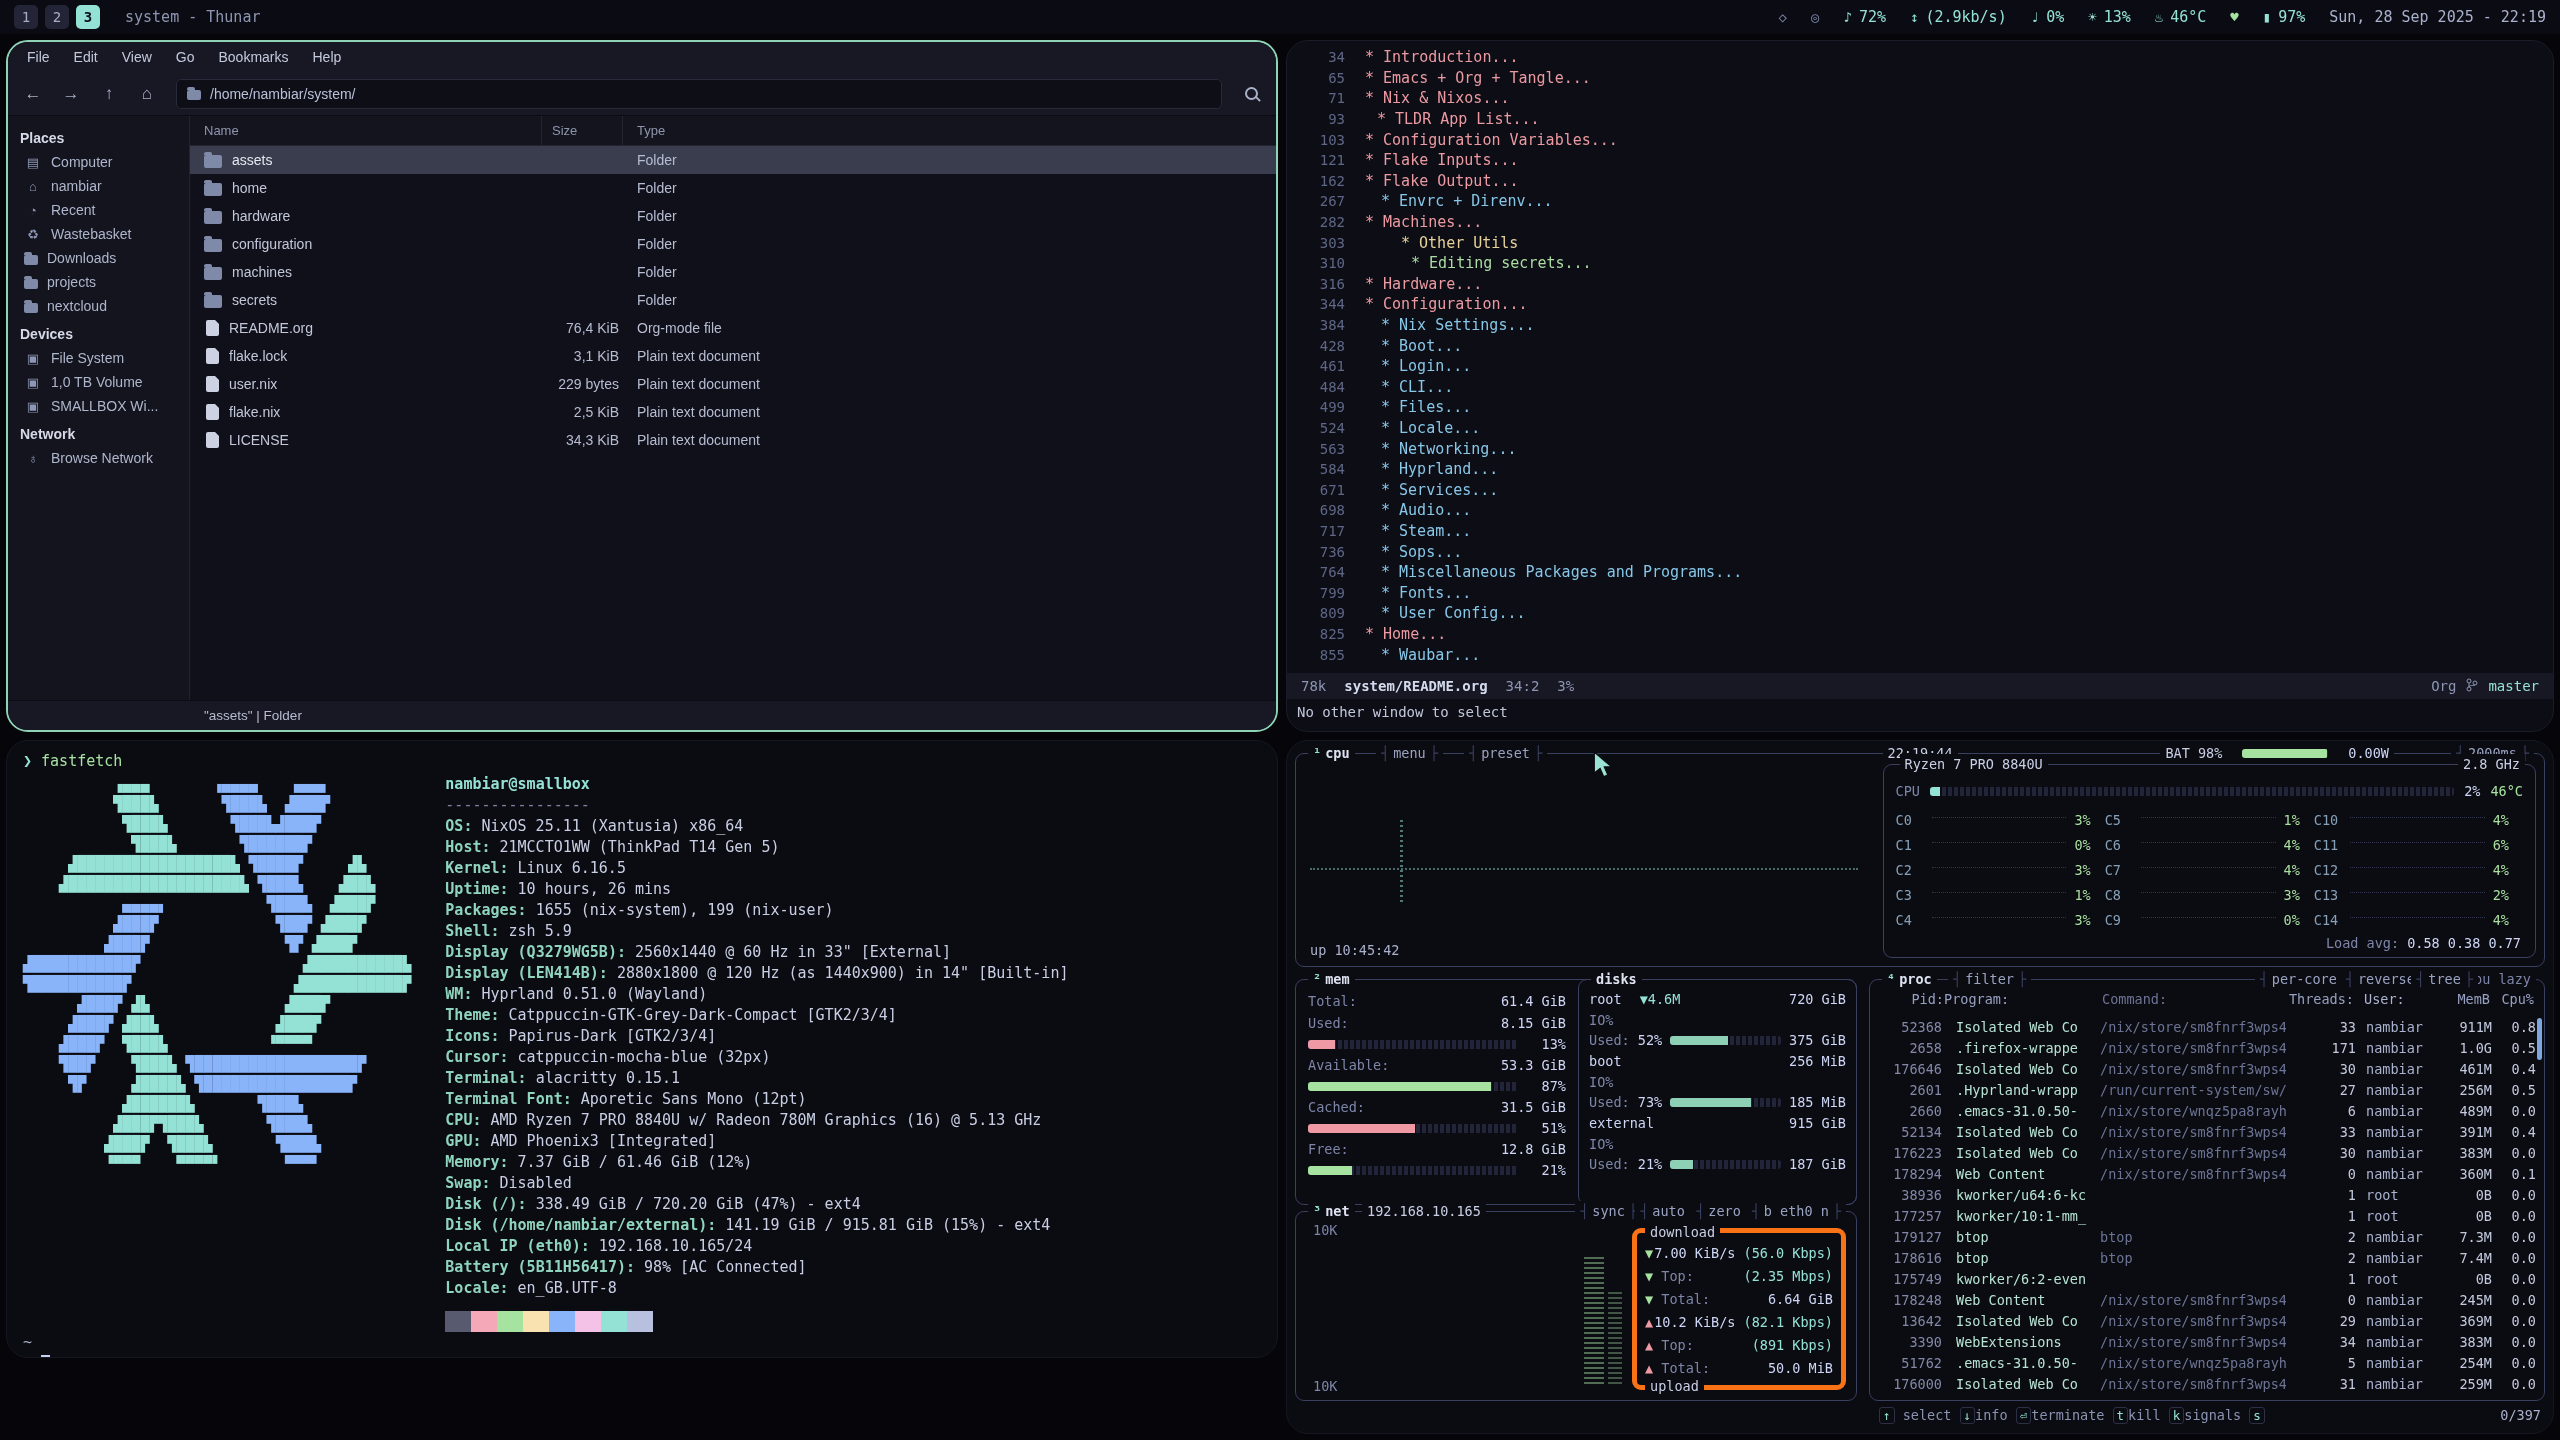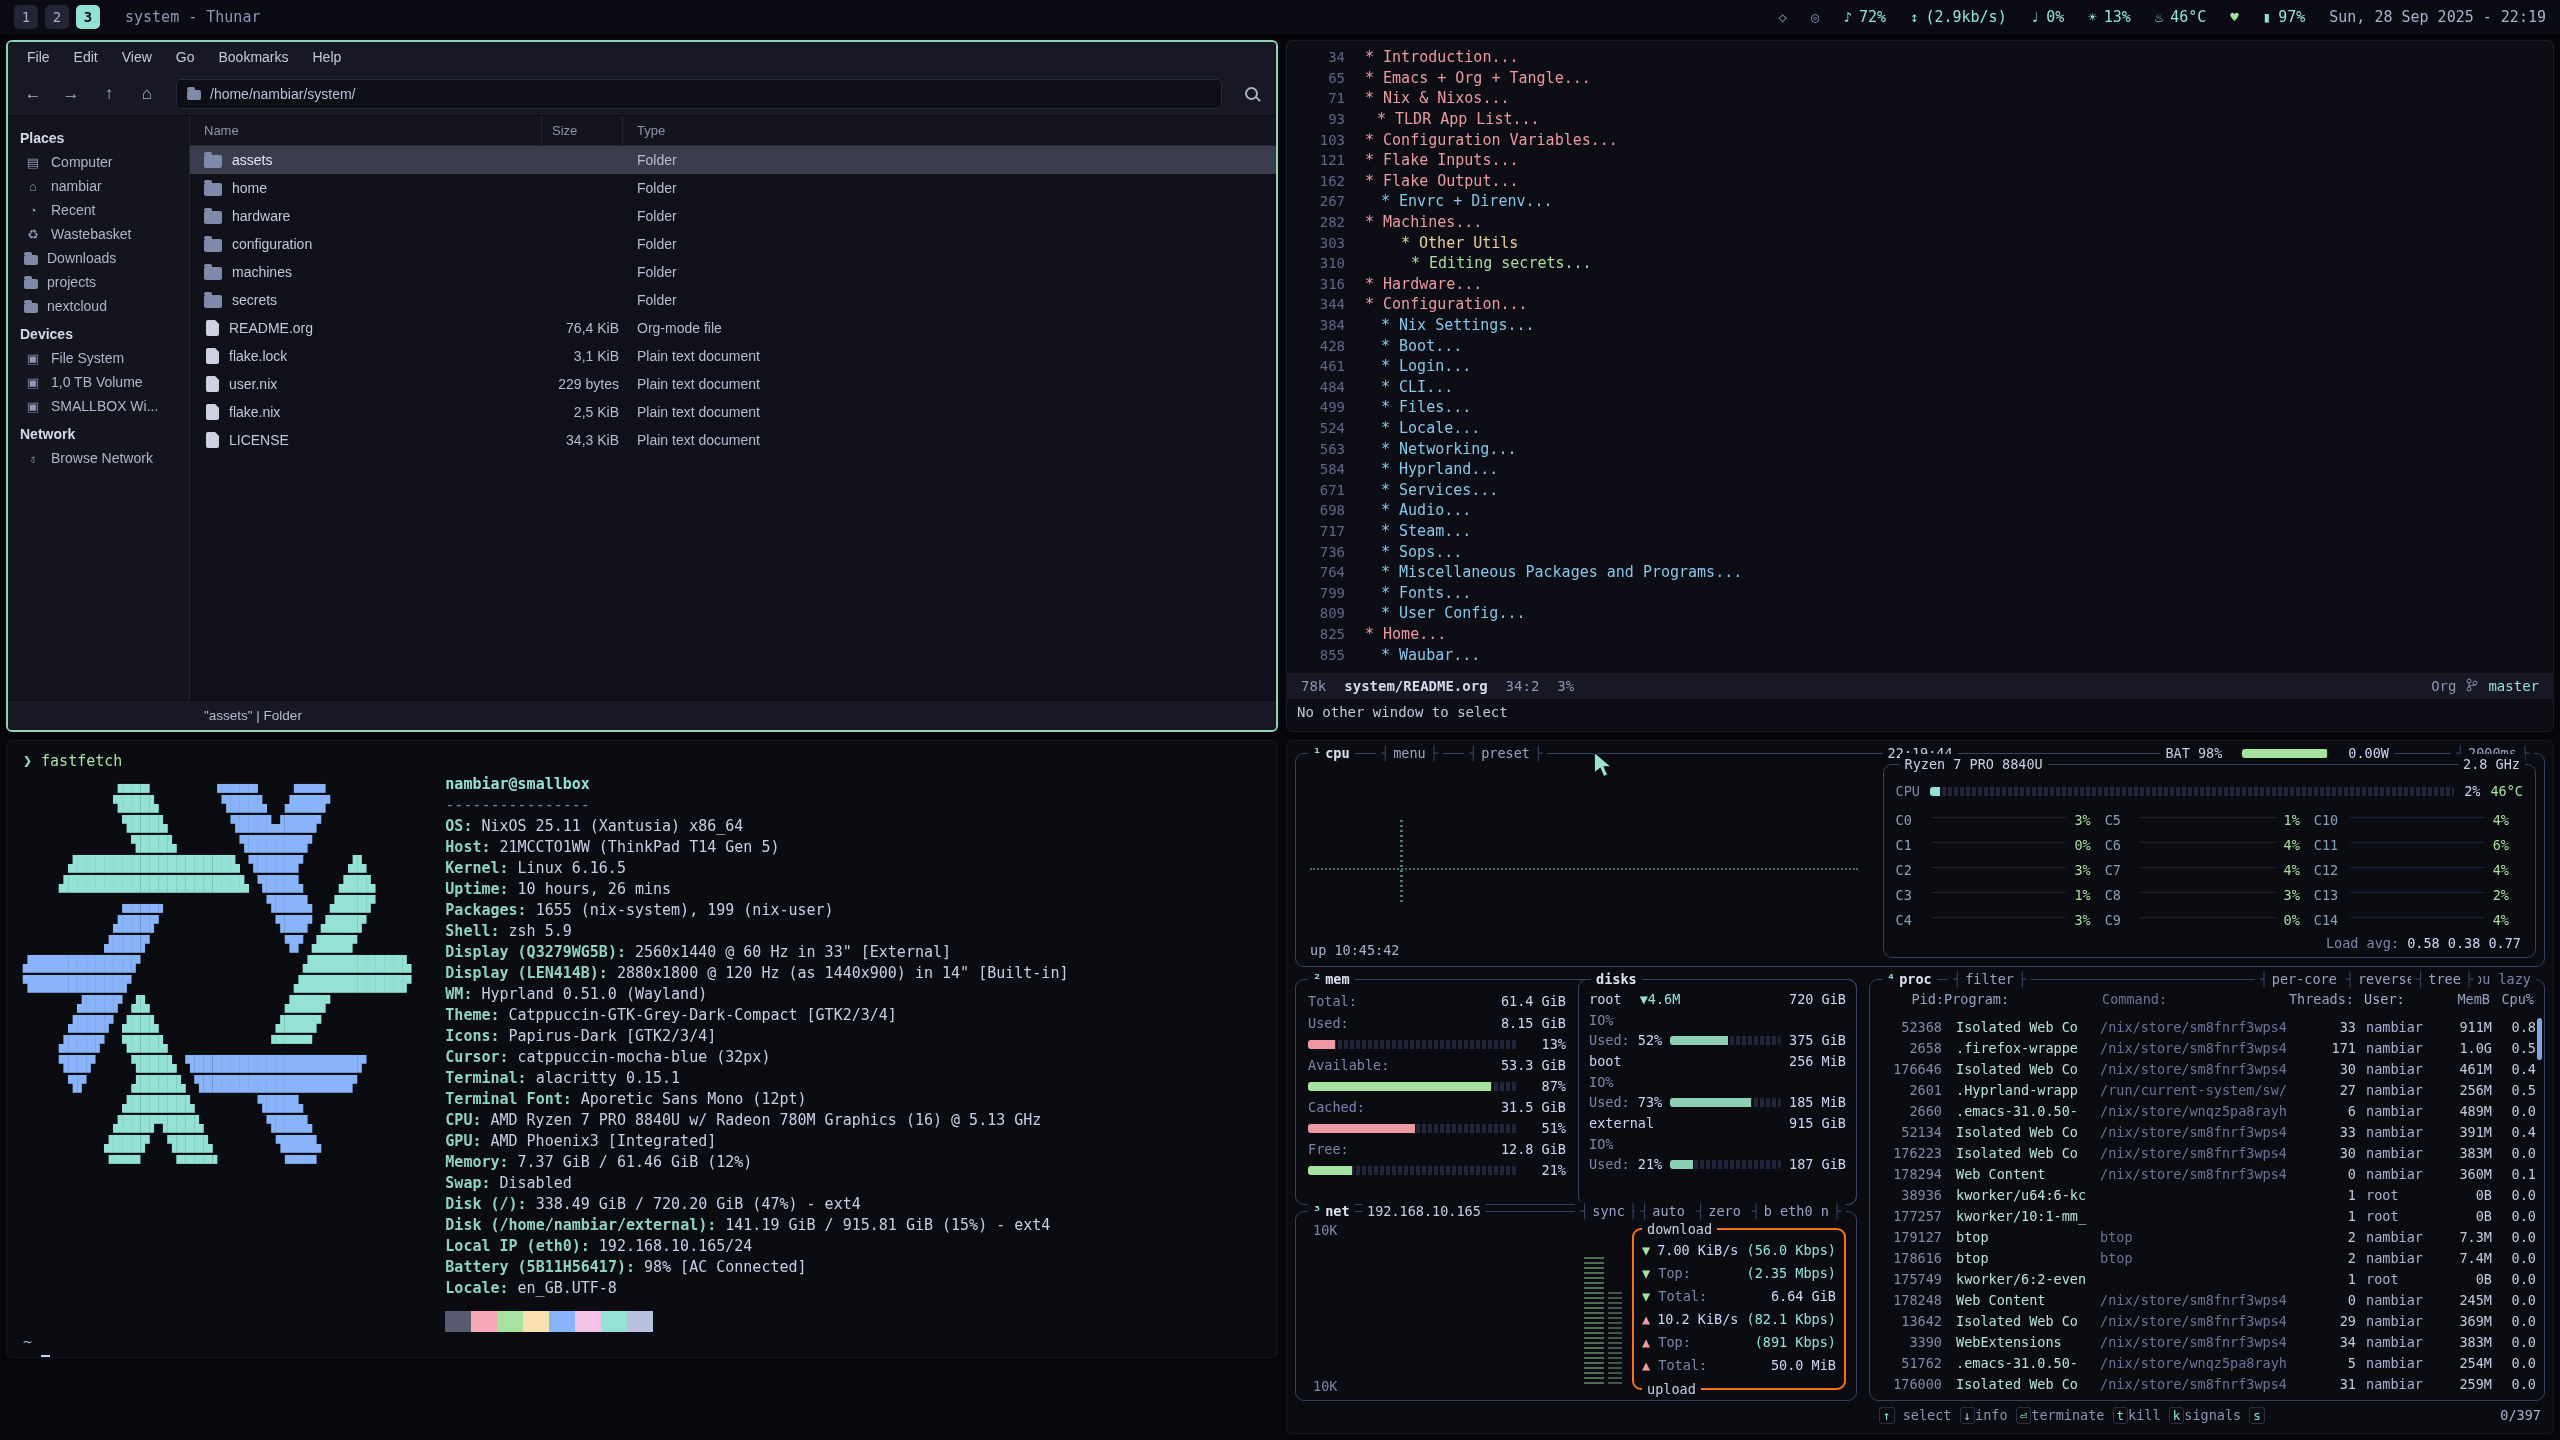--- a/index.html
+++ b/index.html
@@ -10,21 +10,21 @@
 .topbar{position:absolute;left:0;top:0;width:2560px;height:34px;background:#0b0c13;display:flex;align-items:center;padding:0 14px;font-size:15px;color:#9aa2bd;}
 .ws-wrap{display:flex;align-items:center;}
 .ws{width:24px;height:24px;border-radius:5px;background:#232537;color:#a6adc8;display:flex;align-items:center;justify-content:center;margin-right:7px;font-size:14px;}
 .ws.active{background:#94e2d5;color:#10121c;font-weight:bold;}
 .wintitle{margin-left:18px;color:#8d95b3;}
 .modules{margin-left:auto;display:flex;align-items:center;gap:24px;}
 .mod{display:flex;align-items:center;gap:7px;color:#aab1cc;}
 .mod-icon{font-size:14px;}
 
 
-.win{position:absolute;border-radius:6px;overflow:hidden;}
+.win{position:absolute;border-radius:22px;overflow:hidden;}
 
 
 #thunar{left:6px;top:40px;width:1272px;height:692px;background:#10101a;border:2px solid #8fd3b6;font-family:"Liberation Sans",sans-serif;}
 .menubar{height:30px;background:#181824;display:flex;align-items:center;padding:0 8px;gap:2px;font-size:14px;color:#c3c9dd;}
 .menuitem{padding:3px 11px;border-radius:4px;}
 .toolbar{height:44px;background:#181824;display:flex;align-items:center;gap:4px;padding:0 8px;border-bottom:1px solid #0b0b13;}
 .tbtn{width:34px;height:32px;border-radius:5px;color:#aab1c8;display:flex;align-items:center;justify-content:center;font-size:17px;}
 .pathbar{flex:1;height:30px;background:#0e0e17;border:1px solid #272a3a;border-radius:5px;margin:0 8px;display:flex;align-items:center;padding:0 10px;gap:9px;font-size:14px;color:#b9c0d8;}
 .mag{width:13px;height:13px;border:2px solid #a9b1c8;border-radius:50%;position:relative;display:inline-block;}
 .mag::after{content:"";position:absolute;width:2px;height:6px;background:#a9b1c8;transform:rotate(-45deg);right:-3px;bottom:-4px;}
@@ -106,21 +106,21 @@
 .core .cn{color:#86a0b8;width:34px;}
 .core .lead{flex:1;border-bottom:1px dotted #303450;margin:0 8px 5px 2px;}
 .core .cp{color:#a9df9f;}
 #loadavg{position:absolute;right:14px;bottom:4px;}
 .memrow{display:flex;justify-content:space-between;height:22px;align-items:center;}
 .meterrow{display:flex;align-items:center;height:20px;gap:8px;}
 .meterrow .meter{flex:1;}
 .meterrow .mp{width:40px;text-align:right;color:#cdd6f4;}
 #net-dots1{position:absolute;left:288px;top:44px;bottom:16px;width:20px;background:repeating-linear-gradient(0deg,rgba(166,227,161,.45) 0 2px,transparent 2px 5px);}
 #net-dots2{position:absolute;left:312px;top:80px;bottom:16px;width:14px;background:repeating-linear-gradient(0deg,rgba(166,227,161,.35) 0 2px,transparent 2px 5px);}
-#net-stats{position:absolute;left:336px;top:16px;right:10px;bottom:10px;border:2px solid #f97316;border-radius:9px;padding:8px 8px 4px;}
+#net-stats{position:absolute;left:336px;top:16px;right:10px;bottom:10px;border:5px solid #f97316;border-radius:9px;padding:8px 8px 4px;}
 .netrow{display:flex;justify-content:space-between;height:23px;align-items:center;white-space:nowrap;}
 .pgrid{display:grid;grid-template-columns:64px 150px 1fr 70px 80px 56px 44px;align-items:center;}
 .pheader{padding:9px 10px 2px;color:#96a0c0;}
 .prows{position:absolute;top:36px;left:8px;right:8px;bottom:6px;overflow:hidden;}
 .prow{height:21px;}
 .ar{text-align:right;}
 .c-pid{color:#8289a8;}.c-prog{color:#b6e3d2;}.c-cmd{color:#6b7494;overflow:hidden;white-space:nowrap;padding-left:8px;}
 .c-thr{color:#c3cade;}.c-user{color:#aab3cf;padding-left:10px;}.c-mem{color:#c3cade;}.c-cpu{color:#c3cade;}
 #pscroll{position:absolute;right:2px;top:38px;width:5px;height:42px;background:#7ea6e0;border-radius:3px;}
 #bfoot{position:absolute;left:592px;right:12px;top:664px;display:flex;align-items:center;color:#8a93b2;}

